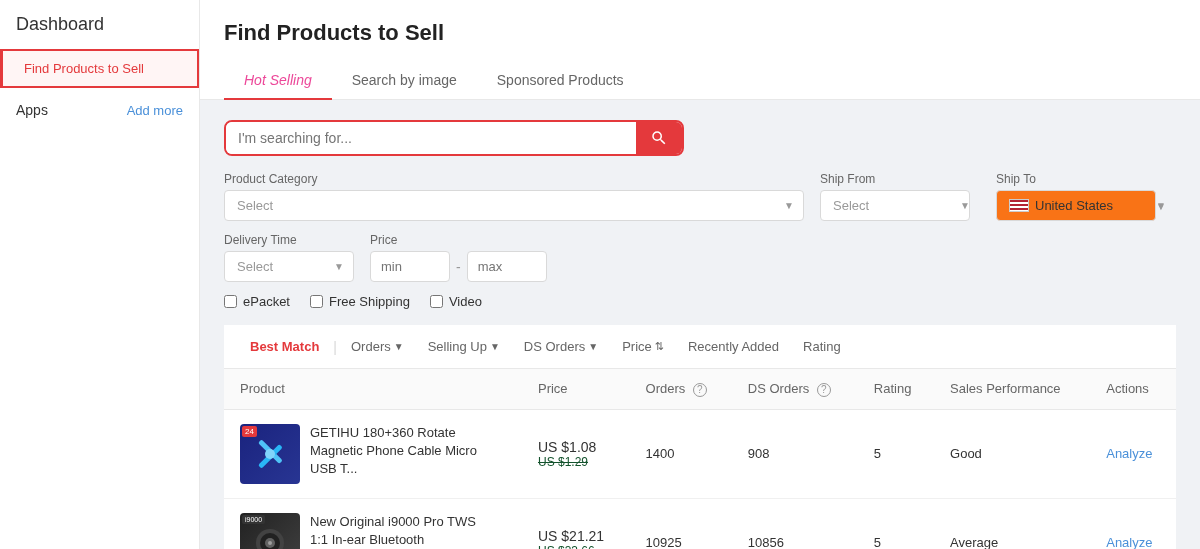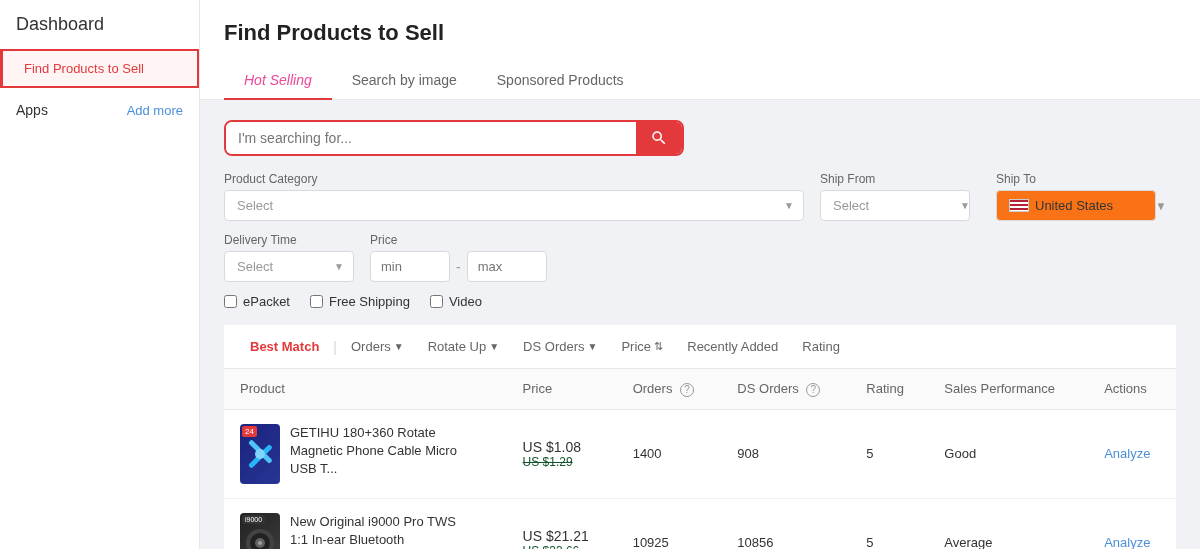--- a/index.html
+++ b/index.html
@@ -56,21 +56,21 @@
     .sort-item.active { color: #e4393c; font-weight: 700; }
     .sort-divider { color: #d9d9d9; }
 
     
     .table-wrap { background: #fff; border-radius: 0 0 4px 4px; }
     table { width: 100%; border-collapse: collapse; }
     thead tr { background: #fafafa; border-bottom: 1px solid #e8e8e8; }
     th { padding: 12px 16px; text-align: left; font-size: 13px; color: #666; font-weight: 500; }
     td { padding: 14px 16px; font-size: 13px; color: #333; border-bottom: 1px solid #f0f0f0; vertical-align: middle; }
     .product-cell { display: flex; align-items: flex-start; gap: 10px; }
-    .thumb-placeholder { width: 40px; height: 60px; border-radius: 4px; flex-shrink: 0; display: flex; align-items: center; justify-content: center; font-size: 10px; color: #fff; }
+    .thumb-placeholder { width: 60px; height: 60px; border-radius: 4px; flex-shrink: 0; display: flex; align-items: center; justify-content: center; font-size: 10px; color: #fff; }
     .thumb-blue { background: linear-gradient(135deg, #1a237e, #283593); }
     .thumb-dark { background: linear-gradient(135deg, #212121, #424242); }
     .product-name { font-size: 13px; color: #333; line-height: 1.4; max-width: 170px; }
     .price-main { font-size: 14px; color: #333; font-weight: 500; }
     .price-original { font-size: 12px; color: #14532d; text-decoration: line-through; }
     .analyze-link { color: #4a90d9; cursor: pointer; }
     .help-icon { display: inline-flex; align-items: center; justify-content: center; width: 14px; height: 14px; border-radius: 50%; border: 1px solid #999; font-size: 10px; color: #999; margin-left: 4px; cursor: pointer; }
 
     .delivery-filter { display: flex; flex-direction: column; gap: 4px; }
     .price-filter { display: flex; flex-direction: column; gap: 4px; }
@@ -177,21 +177,21 @@
 
     <div class="table-wrap">
       <div class="sort-bar">
         <span class="sort-item active">Best Match</span>
         <span class="sort-divider">|</span>
         <span class="sort-item" style="display:flex;align-items:center;gap:3px;">
           <span>Orders</span>
           <span style="font-size:10px;">▼</span>
         </span>
         <span class="sort-item" style="display:flex;align-items:center;gap:3px;">
-          <span>Rotate Up</span>
+          <span>Selling Up</span>
           <span style="font-size:10px;">▼</span>
         </span>
         <span class="sort-item" style="display:flex;align-items:center;gap:3px;">
           <span>DS Orders</span>
           <span style="font-size:10px;">▼</span>
         </span>
         <span class="sort-item" style="display:flex;align-items:center;gap:3px;">
           <span>Price</span>
           <span style="font-size:11px;">⇅</span>
         </span>

